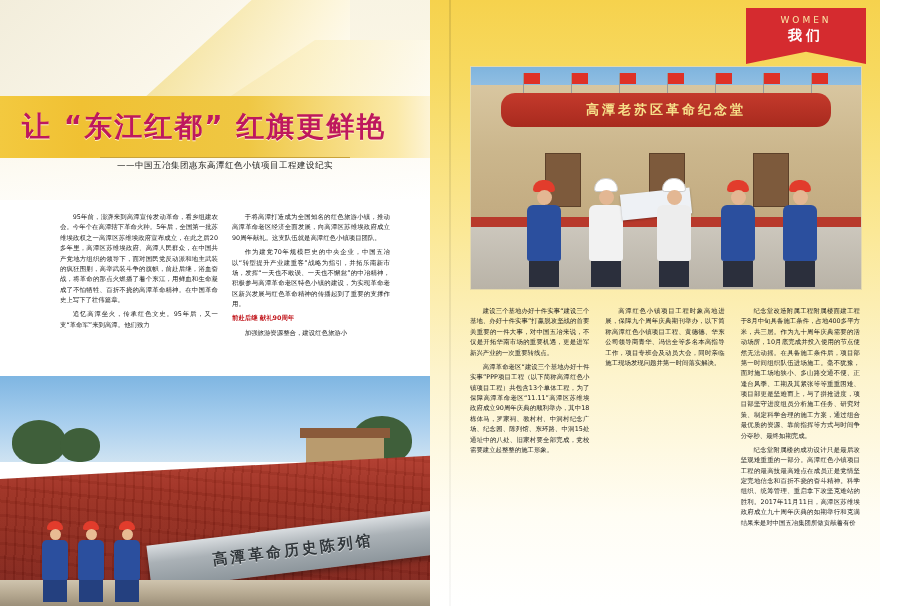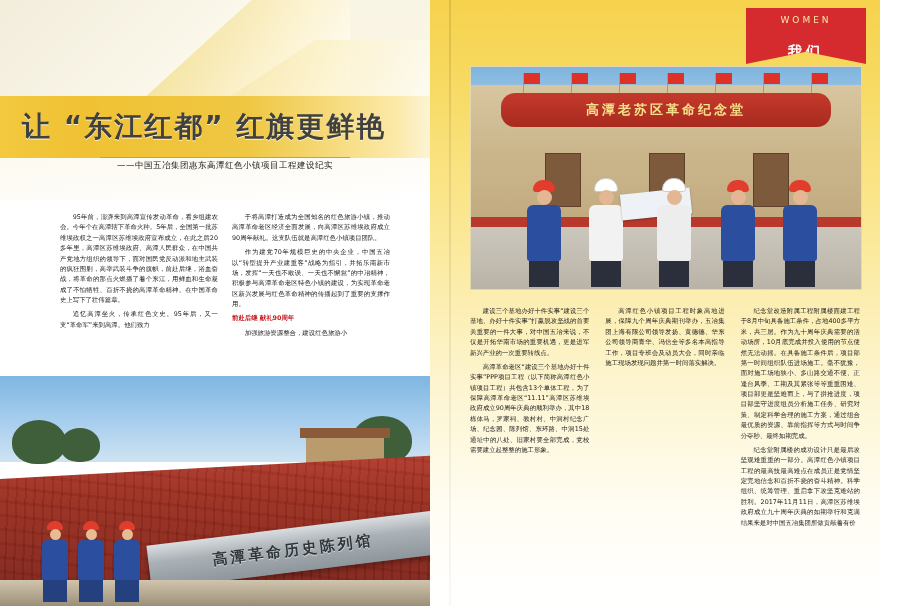--- a/index.html
+++ b/index.html
@@ -40,21 +40,21 @@
   }
   .headline-band{
     position:absolute;left:0;top:96px;width:450px;height:62px;
     background:linear-gradient(90deg,#f3c93f 0%,#f0c133 18%,#efc743 55%,#fbe9a8 88%,#fefaf0 100%);
   }
   .headline{
     position:absolute;left:22px;top:100px;width:420px;height:54px;
     display:flex;align-items:center;
     font-family:"DejaVu Sans","Liberation Sans",sans-serif;
     font-weight:bold;font-size:28px;letter-spacing:2px;
-    color:#404040;
+    color:#be185d;
     text-shadow:0 1px 0 #fff3c4;
     white-space:nowrap;
   }
   .subhead{
     position:absolute;left:0;top:160px;width:450px;
     text-align:center;font-size:8.5px;color:#1a1a1a;letter-spacing:.5px;
   }
   .subrule{
     position:absolute;left:100px;top:157px;width:250px;height:1px;background:#c9a33a;
   }
@@ -116,21 +116,21 @@
     position:absolute;left:0;top:0;width:450px;height:606px;
     background:linear-gradient(180deg,#f6d24d 0%,#f7d95f 12%,#fbe896 38%,#fdf4cd 62%,#fffdf4 85%,#ffffff 100%);
   }
   .women-tag{
     position:absolute;right:34px;top:8px;width:120px;height:56px;
     background:#d52b2f;
     clip-path:polygon(0% 0%,100% 0%,100% 100%,50% 78%,0% 100%);
     color:#ffffff;text-align:center;
   }
   .women-en{font-size:9px;letter-spacing:3px;margin-top:7px;color:#fbe6a6;}
-  .women-cn{font-size:14px;font-weight:bold;letter-spacing:4px;margin-top:18px;}
+  .women-cn{font-size:14px;font-weight:bold;letter-spacing:4px;margin-top:2px;}
 
   .right-photo{
     position:absolute;left:40px;top:66px;width:390px;height:222px;
     overflow:hidden;border:1px solid #e4d9ad;
   }
   .mem-sky{position:absolute;left:0;top:0;width:390px;height:60px;background:linear-gradient(180deg,#7fb4de 0%,#b7d6ec 100%);}
   .mem-bldg{
     position:absolute;left:0;top:18px;width:390px;height:150px;
     background:linear-gradient(180deg,#d8c6a0 0%,#cbb68c 45%,#c0a87e 100%);
   }
@@ -306,21 +306,21 @@
         <div class="p-legs"></div>
       </div>
     </div>
 
     <div class="right-cols">
       <div class="rcol">
         <p>建设三个基地办好十件实事“建设三个基地、办好十件实事”打赢脱攻坚战的首要关重要的一件大事，对中国五冶来说，不仅是开拓华南市场的重要机遇，更是进军新兴产业的一次重要转线点。</p>
         <p>高潭革命老区“建设三个基地办好十件实事”PPP项目工程（以下简称高潭红色小镇项目工程）共包含13个单体工程，为了保障高潭革命老区“11.11”高潭区苏维埃政府成立90周年庆典的顺利举办，其中18栋体马，罗家祠、教村村、中洞村纪念广场、纪念园、陈列馆、东环路、中洞15处通址中的八处、旧家村要全部完成，党校需要建立起整整的施工形象。</p>
       </div>
       <div class="rcol">
-        <p>高潭红色小镇项目工程时象高地进展，保障九个周年庆典期刊举办，五冶集团上海有限公司领导发扬、黄德德、华东公司领导商青华、冯信全等多名本高指导工作，项目专班会及动员大会，同时亲临施工现场发现问题并第一时间落实解决。</p>
+        <p>高潭红色小镇项目工程时象高地进展，保障九个周年庆典期刊举办，以下简称高潭红色小镇项目工程、黄德德、华东公司领导商青华、冯信全等多名本高指导工作，项目专班会及动员大会，同时亲临施工现场发现问题并第一时间落实解决。</p>
       </div>
       <div class="rcol">
         <p>纪念堂改造附属工程附属楼面建工程于8月中旬具备施工条件，占地400多平方米，共三层。作为九十周年庆典需要的活动场所，10月底完成并投入使用的节点使然无法动摇。在具备施工条件后，项目部第一时间组织队伍进场施工。毫不犹豫，面对施工场地狭小、多山路交通不便、正逢台风季、工期及其紧张等等重重困难、项目部更是坚难而上，与了拼抢进度，项目部坚守进度组员分析施工任务、研究对策、制定科学合理的施工方案，通过组合最优质的资源、靠前指挥等方式与时间争分夺秒、最终如期完成。</p>
         <p>纪念堂附属楼的成功设计只是最后攻坚观难重重的一部分。高潭红色小镇项目工程的最高技最高难点在成员正是党情坚定完地信念和百折不挠的奋斗精神。科学组织、统筹管理、重启拿下攻坚克难站的胜利。2017年11月11日，高潭区苏维埃政府成立九十周年庆典的如期举行和克满结果来是对中国五冶集团所做贡献着有价</p>
       </div>
     </div>
   </div>
 
   <div class="gutter"></div>
 </div>

